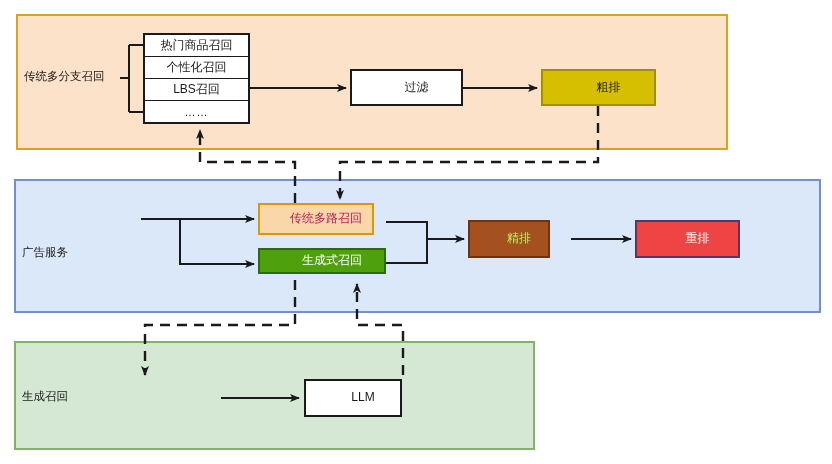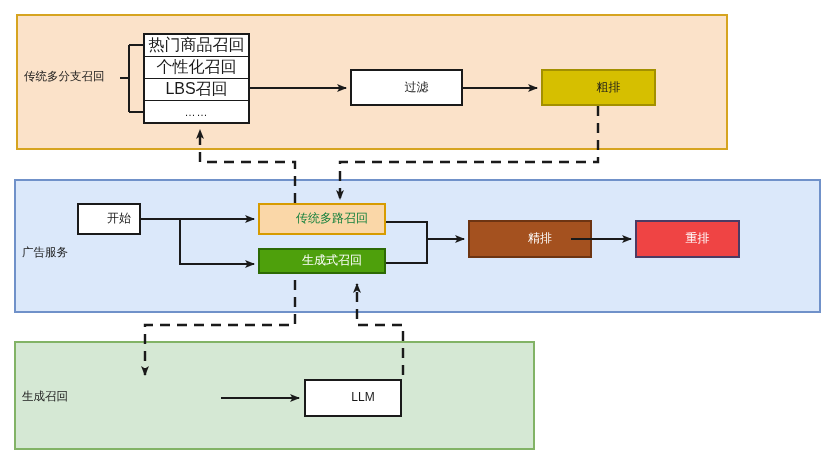--- a/index.html
+++ b/index.html
@@ -56,21 +56,21 @@
     border: 2px solid #1a1a1a;
     background: #ffffff;
     display: flex;
     flex-direction: column;
   }
   .stack-row {
     flex: 1 1 0;
     display: flex;
     align-items: center;
     justify-content: center;
-    font-size: 16px;
+    font-size: 12px;
     color: #1a1a1a;
     border-bottom: 1.5px solid #1a1a1a;
     box-sizing: border-box;
     white-space: nowrap;
   }
   .stack-row:last-child {
     border-bottom: none;
   }
   .stack-row.dots {
     font-size: 11px;
@@ -104,33 +104,30 @@
     <span>过滤</span>
   </div>
 
   <div class="node" style="left:541px; top:69px; width:115px; height:37px; background:#d6bf00; border-color:#a39000; color:#1a1a1a;align-items:center;">
     <span>粗排</span>
   </div>
 
   <div class="panel" style="left:14px; top:179px; width:807px; height:134px; background:#dbe8fa; border-color:#7091c9;"></div>
   <div class="panel-label" style="left:22px; top:246px;">广告服务</div>
 
-  <div class="node plain" style="left:77px; top:203px; width:64px; height:32px;">
-    <span>开始</span>
-  </div>
 
-  <div class="node" style="left:258px; top:203px; width:128px; height:32px; background:#fad7a8; border-color:#d79b00; color:#15803d;">
+  <div class="node" style="left:258px; top:203px; width:116px; height:32px; background:#fad7a8; border-color:#d79b00; color:#be185d;">
     <span>传统多路召回</span>
   </div>
 
   <div class="node" style="left:258px; top:248px; width:128px; height:26px; background:#4ea00c; border-color:#2d6a04; color:#ffffff;">
     <span>生成式召回</span>
   </div>
 
-  <div class="node" style="left:468px; top:220px; width:124px; height:38px; background:#a4511f; border-color:#6d3412; color:#ffffff;">
+  <div class="node" style="left:468px; top:220px; width:82px; height:38px; background:#a4511f; border-color:#6d3412; color:#bef264;">
     <span>精排</span>
   </div>
 
   <div class="node" style="left:635px; top:220px; width:105px; height:38px; background:#ef4444; border-color:#4c3b63; color:#ffffff;">
     <span>重排</span>
   </div>
 
   <div class="panel" style="left:14px; top:341px; width:521px; height:109px; background:#d5e8d4; border-color:#82b366;"></div>
   <div class="panel-label" style="left:22px; top:390px;">生成召回</div>
 

